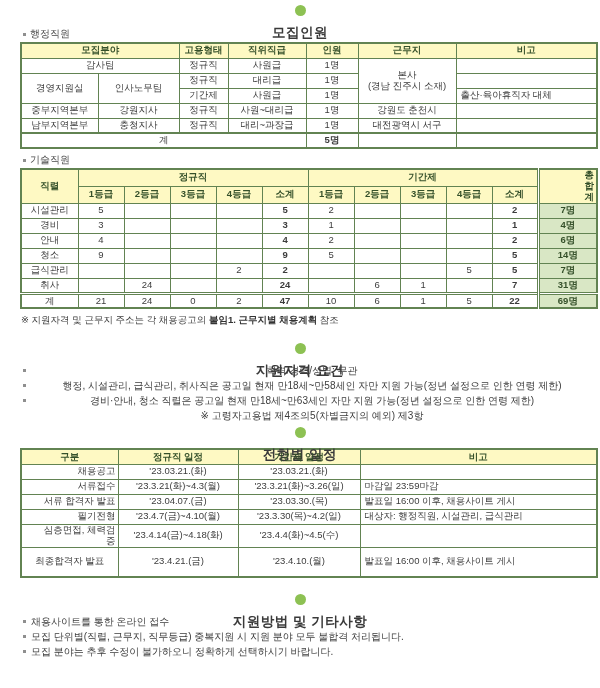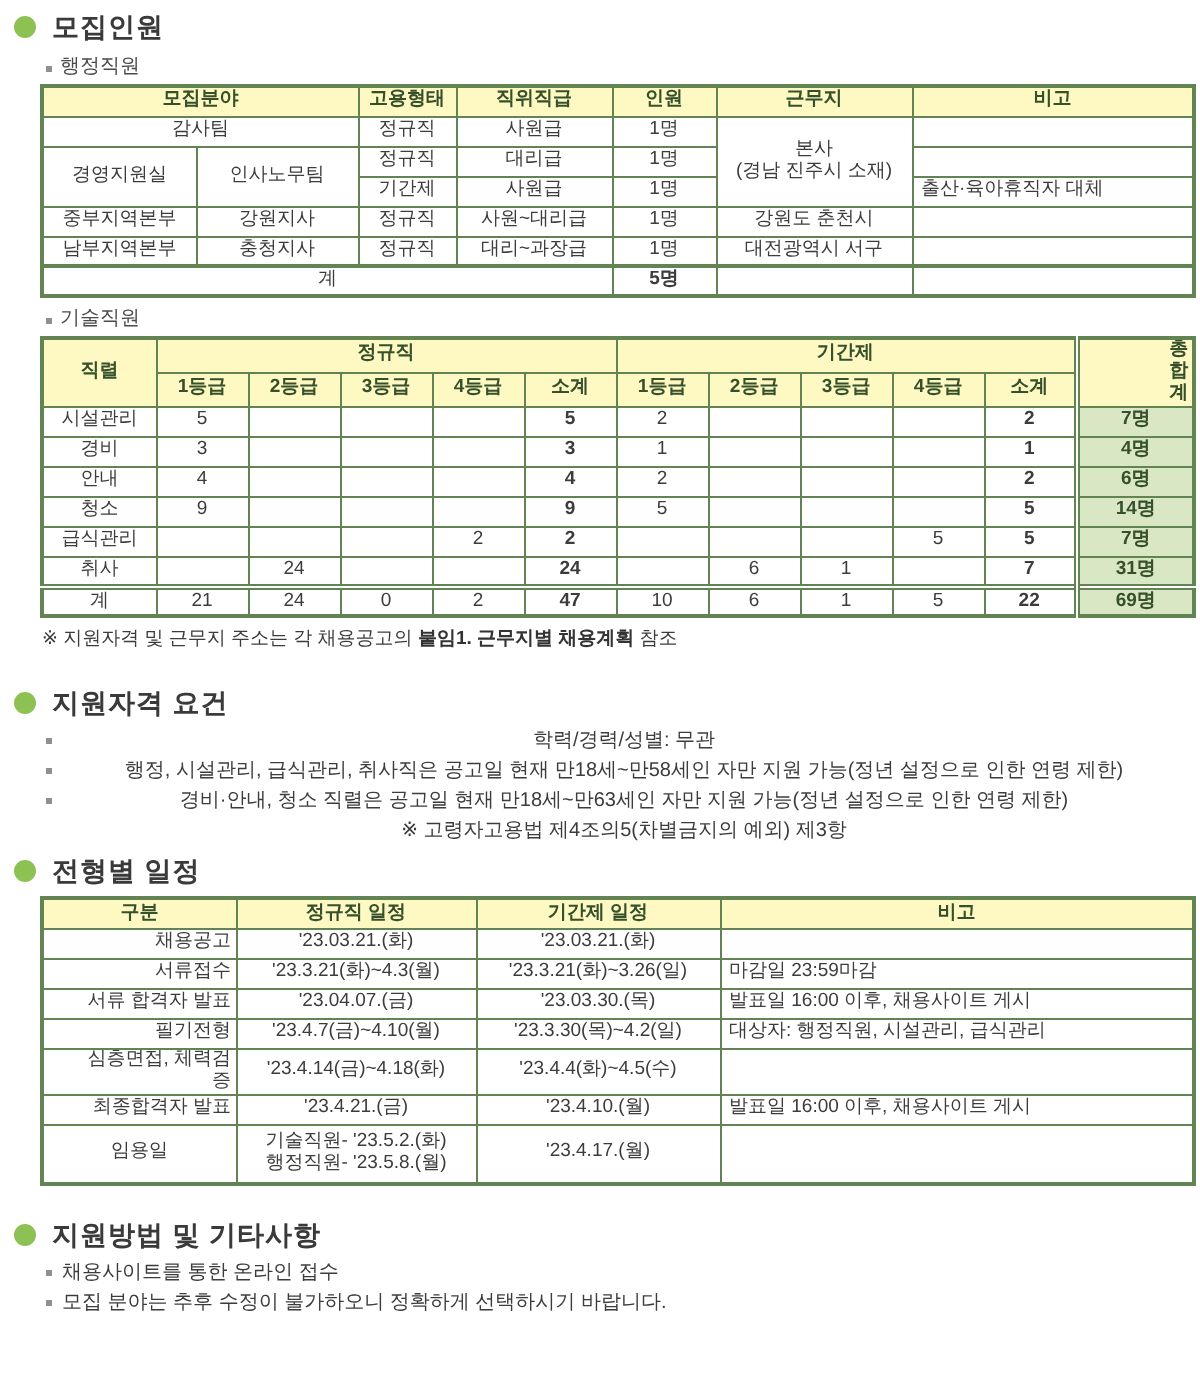--- a/index.html
+++ b/index.html
@@ -2,21 +2,21 @@
 <html><head>
 <meta charset="utf-8">
 <style>
   html,body{margin:0;padding:0;background:#ffffff;}
   body{width:600px;height:688px;overflow:hidden;
        font-family:"Liberation Sans","DejaVu Sans",sans-serif;color:#3c3c3c;}
   .page{padding:5px 7px 0 7px;}
 
   
   .sec{margin-top:0;}
-  .sec-title{display:flex;align-items:center;gap:8px;height:17px;}
+  .sec-title{display:flex;align-items:center;gap:8px;height:17px;flex-direction:column;}
   .dot{width:11px;height:11px;border-radius:50%;background:#8dc153;flex:0 0 auto;}
   .sec-title .t{font-size:13.5px;font-weight:bold;color:#3a3a3a;letter-spacing:.5px;}
 
   
   .sub-label{margin:6px 0 2px 14px;font-size:10px;color:#4a4a4a;position:relative;padding-left:9px;line-height:12px;}
   .sub-label .sq,.item .sq{position:absolute;left:2px;top:5px;width:3px;height:3px;background:#8f8f8f;}
   .items{margin:3px 0 0 14px;}
   .item{position:relative;padding-left:10px;font-size:10px;line-height:15px;color:#3c3c3c;}
   .item .sq{top:6px;}
   .subnote{padding-left:10px;font-size:10px;line-height:15px;color:#3c3c3c;}
@@ -361,43 +361,37 @@
             <td>'23.4.14(금)~4.18(화)</td>
             <td>'23.4.4(화)~4.5(수)</td>
             <td></td>
           </tr>
           <tr>
             <td>최종합격자 발표</td>
             <td>'23.4.21.(금)</td>
             <td>'23.4.10.(월)</td>
             <td>발표일 16:00 이후, 채용사이트 게시</td>
           </tr>
-          <tr>
-            <td>임용일</td>
-            <td>기술직원- '23.5.2.(화)
-행정직원- '23.5.8.(월)</td>
-            <td>'23.4.17.(월)</td>
-            <td></td>
-          </tr>
         </tbody>
     </table>
   </div>
 
   <div class="sec mt-a">
     <div class="sec-title">
       <span class="dot"></span>
       <span class="t">지원방법 및 기타사항</span>
     </div>
     <div class="items">
       <div class="item">
         <span class="sq"></span>
         <span>채용사이트를 통한 온라인 접수</span>
       </div>
       <div class="item">
         <span class="sq"></span>
+        <span>모집 단위별(직렬, 근무지, 직무등급) 중복지원 시 지원 분야 모두 불합격 처리됩니다.</span>
       </div>
       <div class="item">
         <span class="sq"></span>
         <span>모집 분야는 추후 수정이 불가하오니 정확하게 선택하시기 바랍니다.</span>
       </div>
     </div>
   </div>
 
 </div>
 

